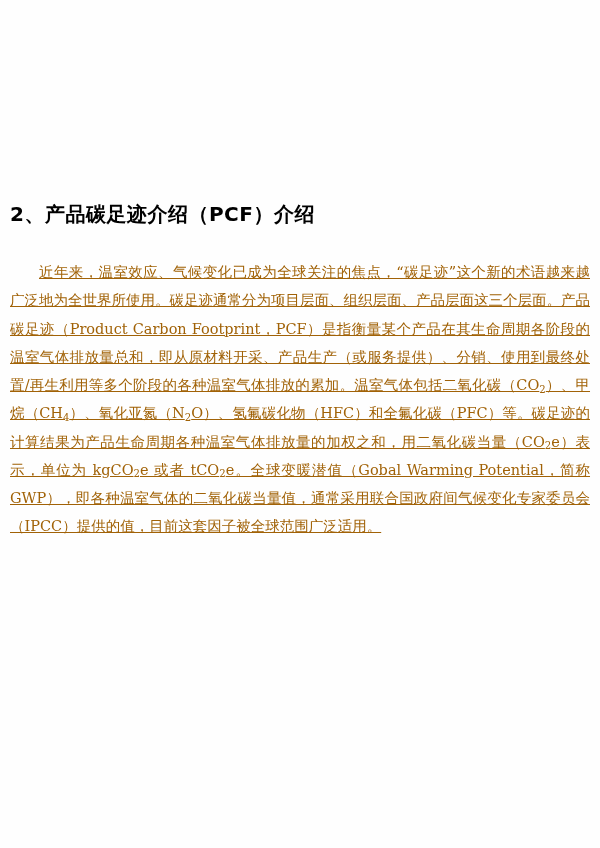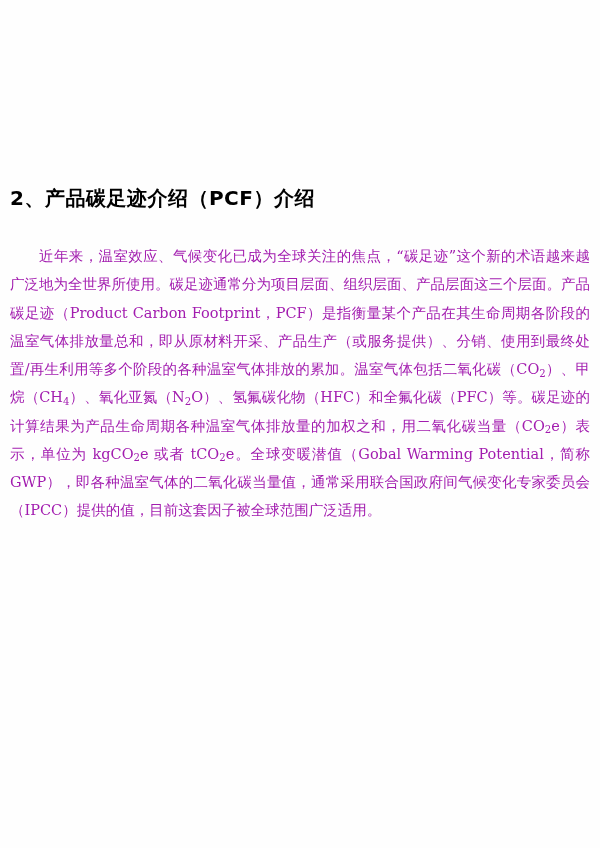--- a/index.html
+++ b/index.html
@@ -20,41 +20,42 @@
     left: 0;
     top: 0;
     width: 600px;
     height: 848px;
     background: #fefefe;
     box-sizing: border-box;
   }
   .content {
     position: absolute;
     left: 10px;
-    top: 184px;
+    top: 200px;
     width: 580px;
   }
   .doc-heading {
     font-family: "DejaVu Sans", "Liberation Sans", sans-serif;
     font-size: 20px;
     font-weight: bold;
     letter-spacing: 0.5px;
     margin: 0 0 30px 0;
     color: #000;
     line-height: 1.4;
   }
   .doc-paragraph {
     font-size: 14.5px;
     line-height: 1.95;
     text-align: justify;
     text-justify: inter-ideograph;
     text-indent: 2em;
     margin: 0;
-    color: #a21caf;
+    color: #a16207;
     font-family: "DejaVu Serif", "Liberation Serif", serif;
+    text-decoration: underline;
   }
   sub {
     font-size: 0.7em;
     vertical-align: baseline;
     position: relative;
     bottom: -0.25em;
   }
 </style>
 </head>
 <body>

